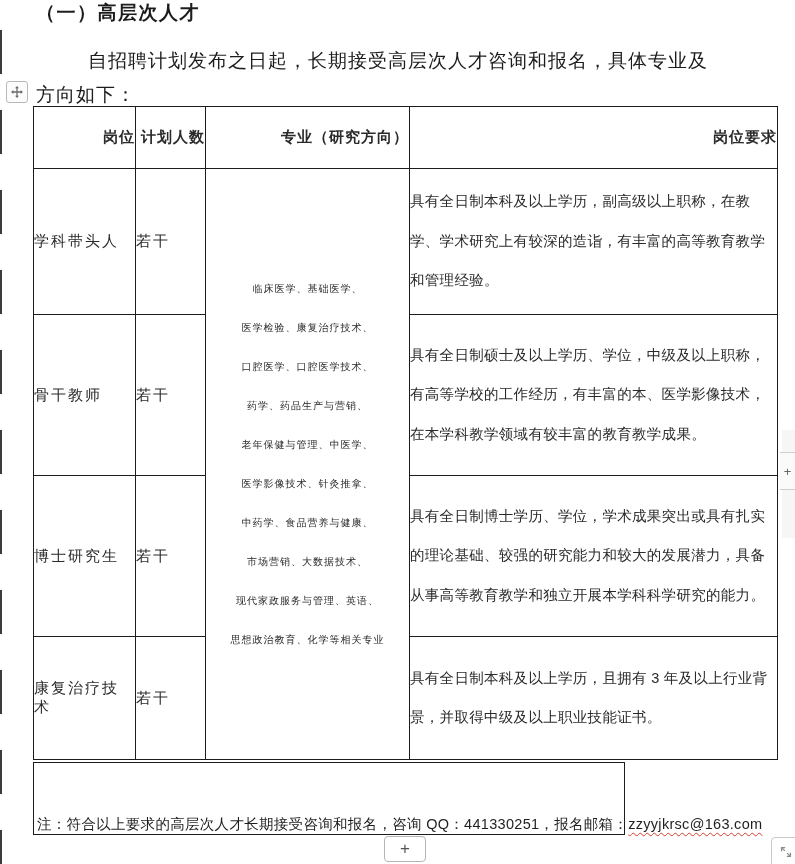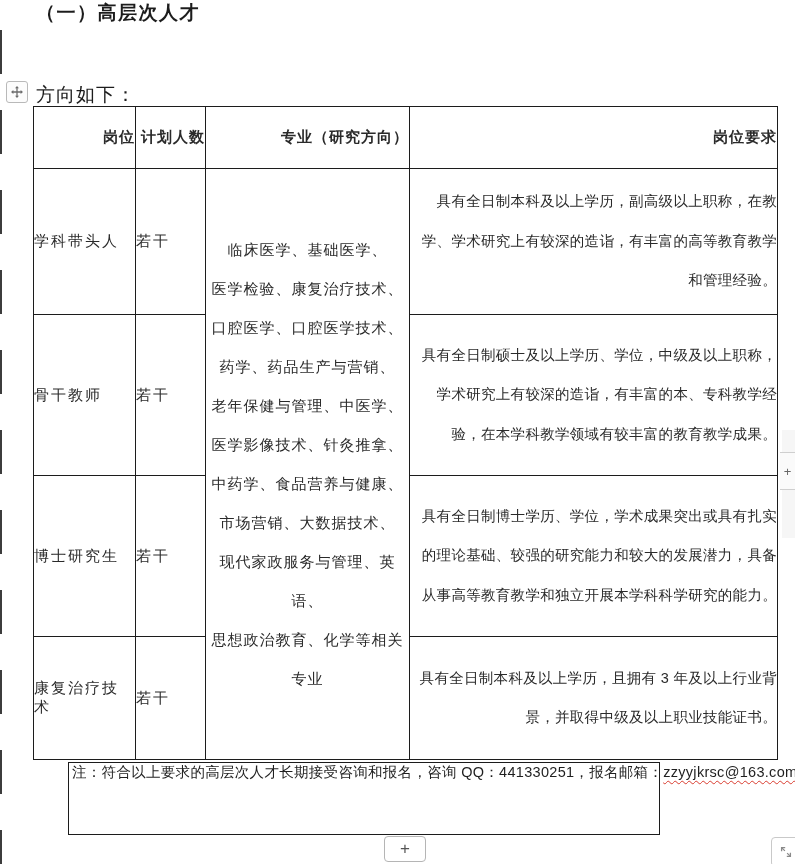--- a/index.html
+++ b/index.html
@@ -15,25 +15,25 @@
   .intro2{position:absolute;left:36px;top:82px;font-family:"Liberation Serif","DejaVu Serif",serif;
     font-size:19px;letter-spacing:1px;color:#1c1c1c;white-space:nowrap;text-align:right;}
   .move-handle{position:absolute;left:6px;top:81px;width:22px;height:22px;background:#fcfcfc;
     border:1px solid #b9b9b9;border-radius:3px;display:flex;align-items:center;justify-content:center;
     box-sizing:border-box;cursor:move;}
   table.doc{position:absolute;left:33px;top:106px;border-collapse:collapse;table-layout:fixed;
     width:744px;}
   table.doc td{border:1.5px solid #1c1c1c;padding:0;vertical-align:middle;color:#2a2a2a;}
   td.hd{font-weight:bold;text-align:right;font-size:15px;letter-spacing:1px;}
   td.pos,td.cnt{text-align:left;font-size:15px;letter-spacing:2px;margin-top:12px;}
-  td.spec{text-align:center;font-size:15px;line-height:39px;white-space:pre-line;letter-spacing:1px;}
+  td.spec{text-align:center;font-size:10px;line-height:39px;white-space:pre-line;letter-spacing:1px;}
   td.req{font-size:14.5px;line-height:39.5px;letter-spacing:0.3px;padding:2px 2px 2px 3px;
-    text-align:right;}
+    text-align:left;}
   .notebox{position:absolute;left:33px;top:762px;width:592px;height:73px;box-sizing:border-box;
-    border:1.5px solid #1c1c1c;display:flex;align-items:flex-start;margin-left:35px;}
+    border:1.5px solid #1c1c1c;display:flex;align-items:flex-end;}
   .noteline{font-size:14.5px;letter-spacing:0.3px;color:#1f1f1f;padding-left:3px;white-space:nowrap;}
   .email{text-decoration-line:underline;text-decoration-style:wavy;text-decoration-color:#d93c30;
     text-underline-offset:3px;text-decoration-thickness:1px;}
   .plus-btn{position:absolute;left:384px;top:836px;width:42px;height:26px;background:#fff;
     border:1px solid #b5b5b5;border-radius:4px;box-sizing:border-box;display:flex;align-items:center;
     justify-content:center;font-size:17px;color:#555;cursor:pointer;}
   .resize-box{position:absolute;left:771px;top:837px;width:30px;height:30px;background:#fff;
     border:1px solid #c9c9c9;border-radius:4px;box-sizing:border-box;display:flex;align-items:center;
     justify-content:center;cursor:nwse-resize;}
   .right-strip{position:absolute;left:782px;top:430px;width:13px;height:108px;background:#f6f6f6;}
@@ -42,20 +42,21 @@
     display:flex;align-items:center;justify-content:center;font-size:13px;color:#666;cursor:pointer;}
 </style>
 </head>
 <body>
 
 <div class="page">
 
   <div class="left-edge"></div>
 
   <div class="title">（一）高层次人才</div>
+  <div class="intro1">自招聘计划发布之日起，长期接受高层次人才咨询和报名，具体专业及</div>
   <div class="intro2">方向如下：</div>
 
   <div class="move-handle">
     <span style="display:flex;">
       <svg width="14" height="14" viewBox="0 0 20 20">
         <path d="M10 1.5 L7.2 4.8 H9.1 V9.1 H4.8 V7.2 L1.5 10 L4.8 12.8 V10.9 H9.1 V15.2 H7.2 L10 18.5 L12.8 15.2 H10.9 V10.9 H15.2 V12.8 L18.5 10 L15.2 7.2 V9.1 H10.9 V4.8 H12.8 Z" fill="#6b6b6b"></path>
       </svg>
     </span>
   </div>
 
@@ -84,21 +85,21 @@
 医学影像技术、针灸推拿、
 中药学、食品营养与健康、
 市场营销、大数据技术、
 现代家政服务与管理、英语、
 思想政治教育、化学等相关专业</td>
       <td class="req">具有全日制本科及以上学历，副高级以上职称，在教学、学术研究上有较深的造诣，有丰富的高等教育教学和管理经验。</td>
     </tr>
     <tr style="height:161px;">
       <td class="pos">骨干教师</td>
       <td class="cnt">若干</td>
-      <td class="req">具有全日制硕士及以上学历、学位，中级及以上职称，学术研究上有较深的造诣，有丰富的本、专科教学经验，在本学科教学领域有较丰富的教育教学成果。</td>
+      <td class="req">具有全日制硕士及以上学历、学位，中级及以上职称，有高等学校的工作经历，有丰富的本、医学影像技术，在本学科教学领域有较丰富的教育教学成果。</td>
     </tr>
     <tr style="height:161px;">
       <td class="pos">博士研究生</td>
       <td class="cnt">若干</td>
       <td class="req">具有全日制博士学历、学位，学术成果突出或具有扎实的理论基础、较强的研究能力和较大的发展潜力，具备从事高等教育教学和独立开展本学科科学研究的能力。</td>
     </tr>
     <tr style="height:123px;">
       <td class="pos">康复治疗技术</td>
       <td class="cnt">若干</td>
       <td class="req">具有全日制本科及以上学历，且拥有 3 年及以上行业背景，并取得中级及以上职业技能证书。</td>

